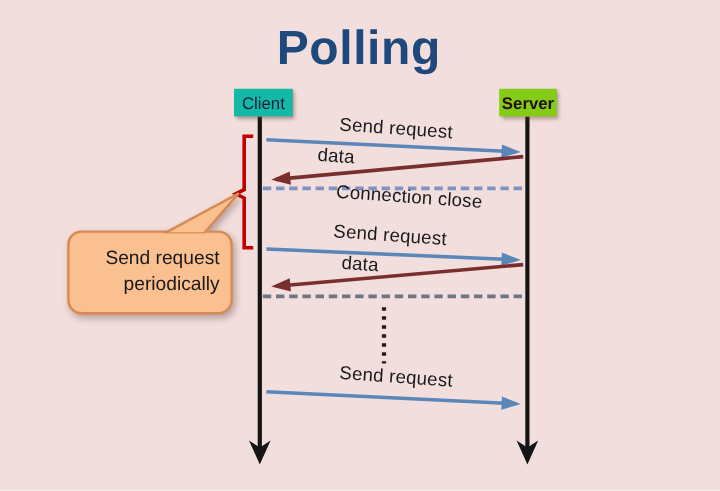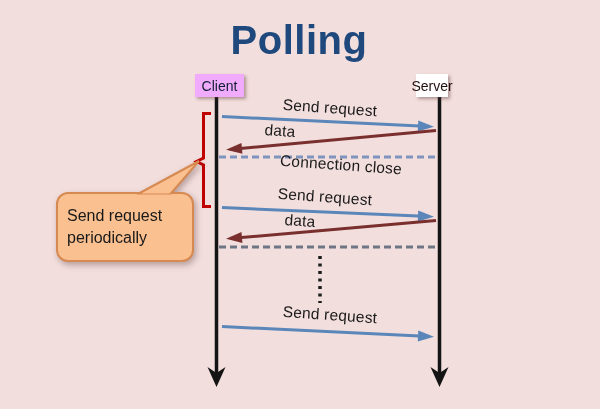--- a/index.html
+++ b/index.html
@@ -9,35 +9,35 @@
   }
   .title{
     position:absolute;left:299px;top:18px;transform:translateX(-50%);
     font-size:40px;font-weight:bold;color:#1f497d;letter-spacing:.5px;white-space:nowrap;
   }
   .stage svg{position:absolute;left:0;top:0;}
   .actor{
     position:absolute;top:74px;height:23px;display:flex;align-items:center;justify-content:center;
     font-size:14px;font-weight:500;box-shadow:2px 2px 3px rgba(90,60,60,.45);
   }
-  .actor.client{left:195px;width:49px;background:#f0abfc;color:#141f33;}
-  .actor.server{left:416px;width:32px;background:#ffffff;color:#230f10;}
+  .actor.client{left:195px;width:49px;background:#14b8a6;color:#141f33;}
+  .actor.server{left:416px;width:48px;background:#84cc16;color:#230f10;font-weight:bold;}
   .msg-label{
     position:absolute;transform:translateX(-50%) rotate(4deg);
     font-size:15.5px;font-weight:500;color:#1a1a1a;white-space:nowrap;letter-spacing:.2px;
   }
   .lbl-1{left:330px;top:99px;}
   .lbl-2{left:280px;top:122px;}
   .lbl-3{left:341px;top:156px;}
   .lbl-4{left:325px;top:188px;}
   .lbl-5{left:300px;top:212px;}
   .lbl-6{left:330px;top:306px;}
   .callout-text{
     position:absolute;left:57px;top:193px;width:136px;height:68px;box-sizing:border-box;
-    display:flex;align-items:center;justify-content:center;text-align:left;
+    display:flex;align-items:center;justify-content:center;text-align:right;
     padding:0 10px;font-size:16px;font-weight:500;line-height:1.35;color:#191919;
   }
 </style>
 </head>
 <body>
 
 <div class="stage">
 
   <svg width="600" height="409" viewBox="0 0 600 409">
     <defs>

